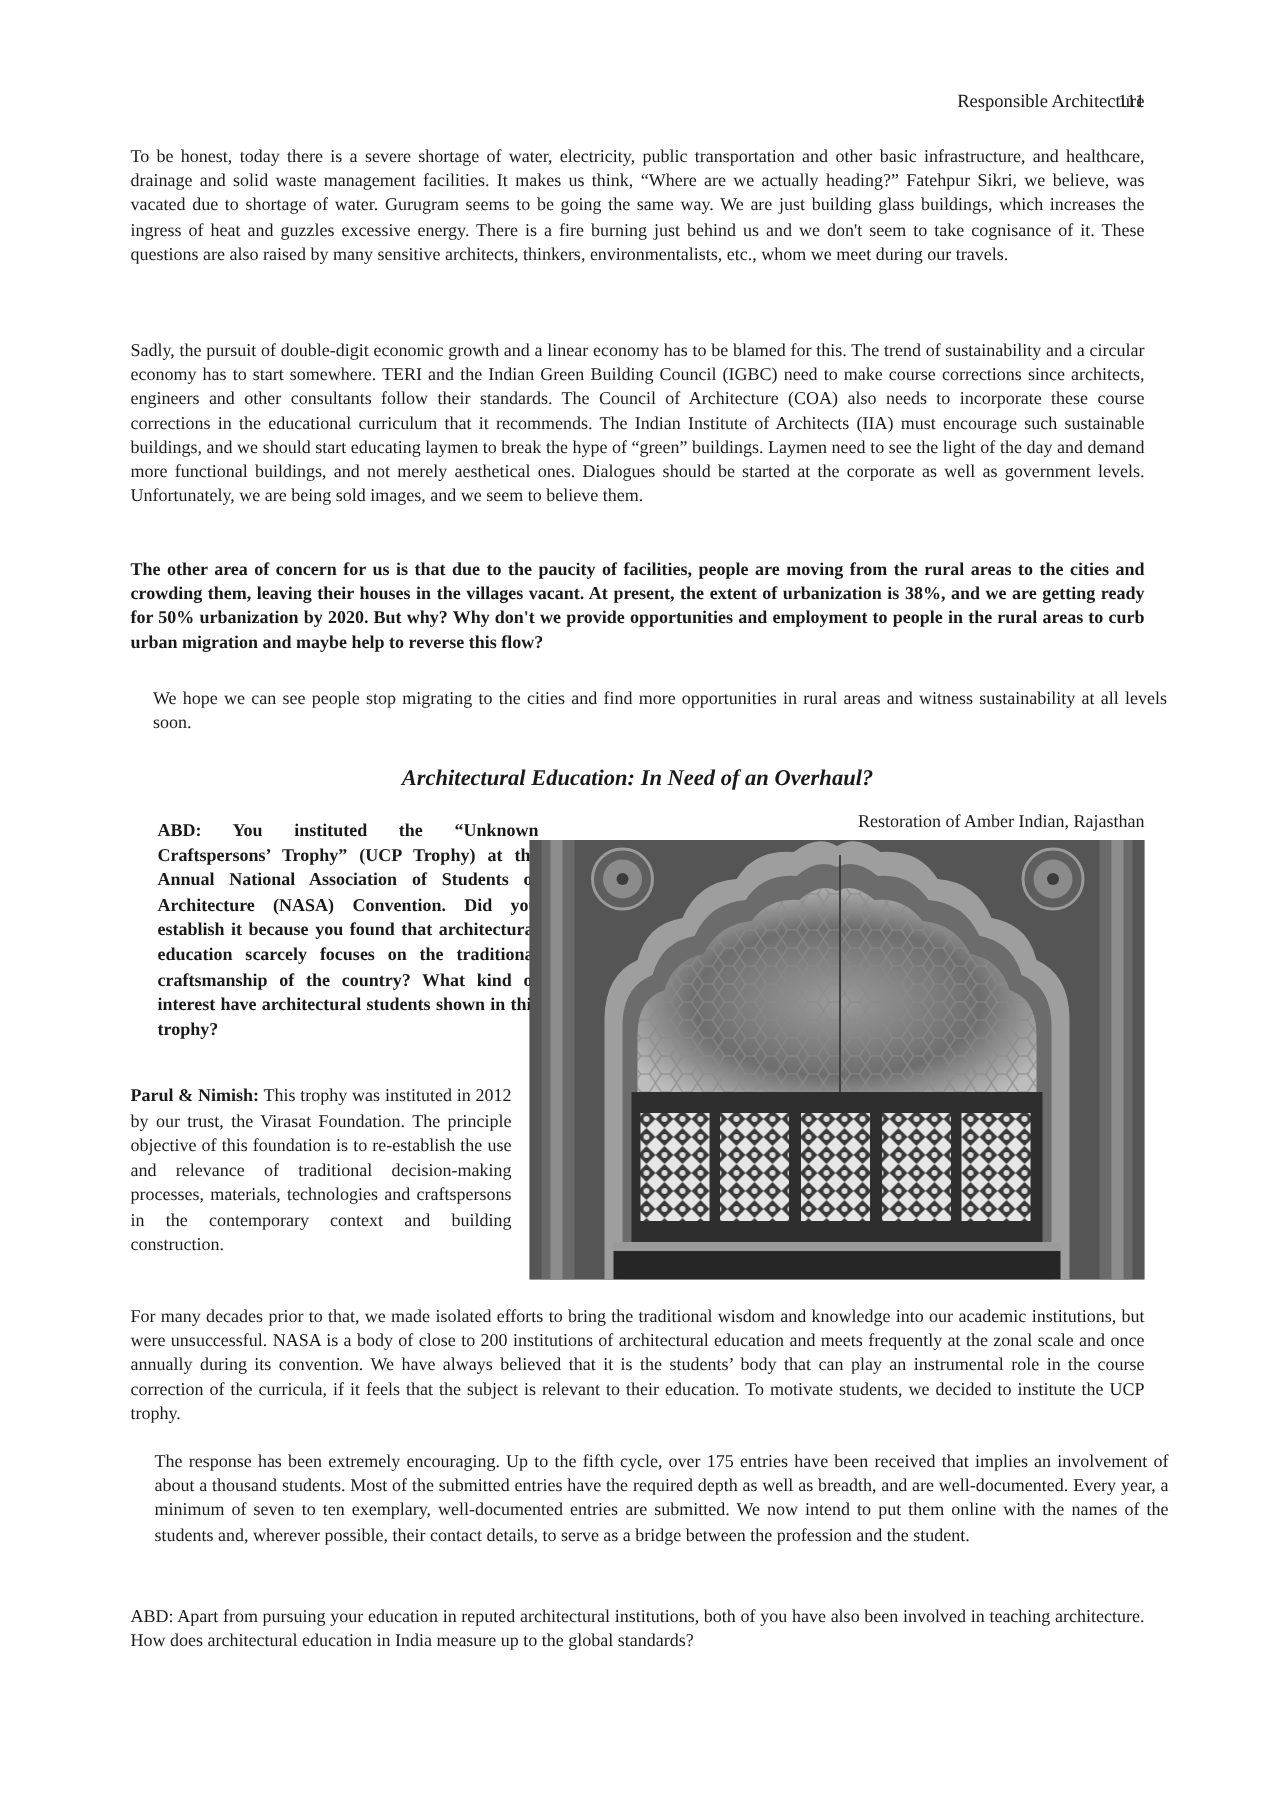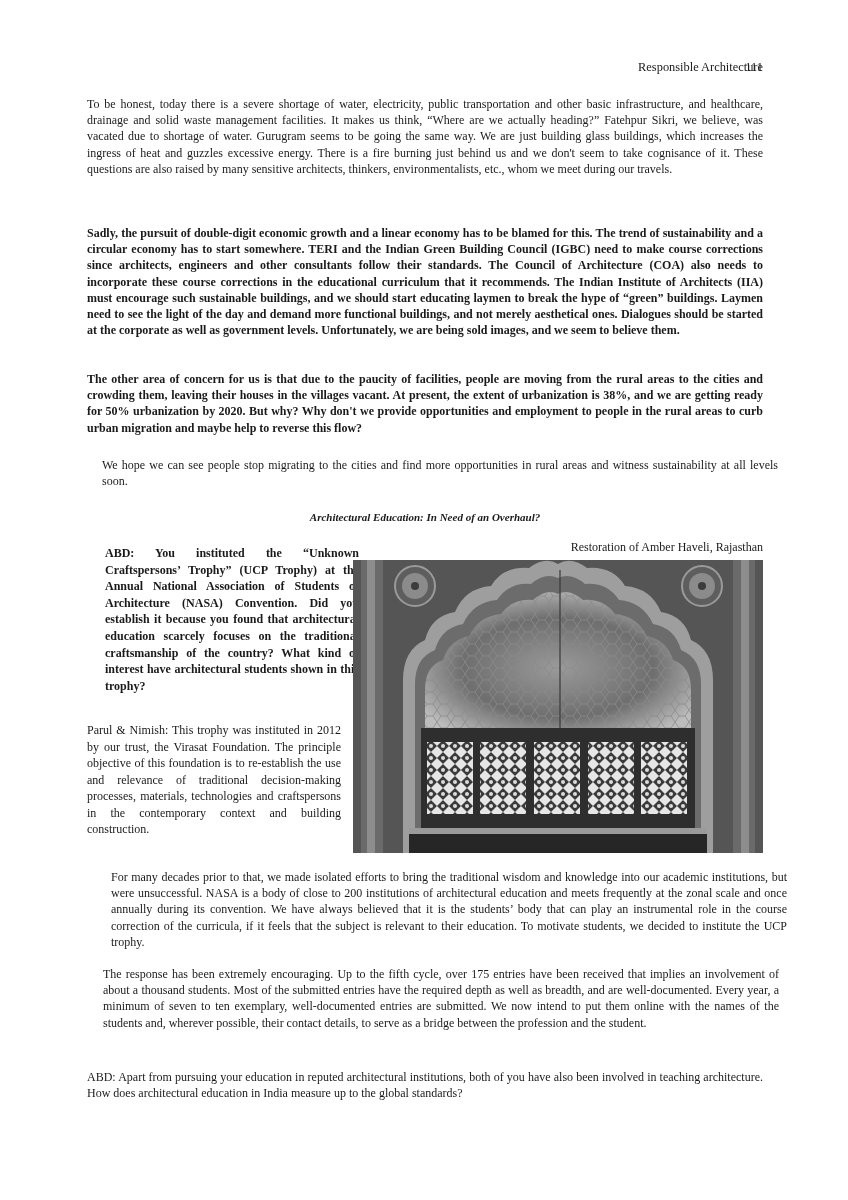--- a/index.html
+++ b/index.html
@@ -12,44 +12,44 @@
   .running-header {
     position: absolute; top: 60px; left: 0; width: 676px; height: 16px;
     font-size: 12.4px;
   }
   .running-title { position: absolute; left: 0; right: 0; text-align: right; top: 0; }
   .page-number { position: absolute; right: 0; top: 0; text-align: center; }
   p {
     margin: 0; font-size: 12px; line-height: 16.2px; text-align: justify;
   }
   .para1 { position: absolute; top: 96px; left: 0; width: 676px; }
-  .para2 { position: absolute; top: 225px; left: 0; width: 676px; font-weight: bold; }
+  .para2 { position: absolute; top: 225px; left: 0; width: 676px; }
   .para3 { position: absolute; top: 371px; left: 0; width: 676px; font-weight: bold; }
   .para4 { position: absolute; top: 457px; left: 15px; width: 676px; }
   .section-heading {
     position: absolute; top: 511px; left: 0; width: 676px;
-    text-align: center; font-style: italic; font-weight: bold; font-size: 11px;
+    text-align: center; font-style: italic; font-weight: bold; font-size: 15px;
   }
   .question1 {
     position: absolute; top: 545px; left: 18px; width: 254px; font-weight: bold;
     line-height: 16.6px;
   }
   .answer1 {
     position: absolute; top: 722px; left: 0; width: 254px;
     line-height: 16.5px;
   }
-  .speaker { font-weight: normal; }
+  .speaker { font-weight: bold; }
   .figure-caption {
     position: absolute; top: 540px; right: 0; font-size: 12px; text-align: right;
   }
   .figure {
     position: absolute; top: 560px; left: 266px; width: 410px; height: 293px;
     background: #4a4a4a; overflow: hidden;
   }
-  .para5 { position: absolute; top: 869px; left: 0; width: 676px; margin-left: 24px; }
+  .para5 { position: absolute; top: 869px; left: 0; width: 676px; }
   .para6 { position: absolute; top: 966px; left: 16px; width: 676px; }
   .question2 {
     position: absolute; top: 1069px; left: 0; width: 676px; font-weight: normal;
   }
 </style>
 </head>
 <body>
 
 <div class="page">
 
@@ -62,21 +62,21 @@
   <p class="para2">Sadly, the pursuit of double-digit economic growth and a linear economy has to be blamed for this. The trend of sustainability and a circular economy has to start somewhere. TERI and the Indian Green Building Council (IGBC) need to make course corrections since architects, engineers and other consultants follow their standards. The Council of Architecture (COA) also needs to incorporate these course corrections in the educational curriculum that it recommends. The Indian Institute of Architects (IIA) must encourage such sustainable buildings, and we should start educating laymen to break the hype of “green” buildings. Laymen need to see the light of the day and demand more functional buildings, and not merely aesthetical ones. Dialogues should be started at the corporate as well as government levels. Unfortunately, we are being sold images, and we seem to believe them.</p>
   <p class="para3">The other area of concern for us is that due to the paucity of facilities, people are moving from the rural areas to the cities and crowding them, leaving their houses in the villages vacant. At present, the extent of urbanization is 38%, and we are getting ready for 50% urbanization by 2020. But why? Why don't we provide opportunities and employment to people in the rural areas to curb urban migration and maybe help to reverse this flow?</p>
   <p class="para4">We hope we can see people stop migrating to the cities and find more opportunities in rural areas and witness sustainability at all levels soon.</p>
 
   <div class="section-heading">Architectural Education: In Need of an Overhaul?</div>
 
   <p class="question1">ABD: You instituted the “Unknown Craftspersons’ Trophy” (UCP Trophy) at the Annual National Association of Students of Architecture (NASA) Convention. Did you establish it because you found that architectural education scarcely focuses on the traditional craftsmanship of the country? What kind of interest have architectural students shown in this trophy?</p>
 
   <p class="answer1"><span class="speaker">Parul &amp; Nimish:</span><span> This trophy was instituted in 2012 by our trust, the Virasat Foundation. The principle objective of this foundation is to re-establish the use and relevance of traditional decision-making processes, materials, technologies and craftspersons in the contemporary context and building construction.</span></p>
 
-  <div class="figure-caption">Restoration of Amber Haveli, Rajasthan</div>
+  <div class="figure-caption">Restoration of Amber Indian, Rajasthan</div>
 
   <div class="figure" title="Black-and-white photo of a scalloped arch window with carved jali screens">
     <svg width="410" height="293" viewBox="0 0 410 293">
       <defs>
         <pattern id="hexnet" width="14" height="12" patternUnits="userSpaceOnUse">
           <path d="M0 6 L4 0 L10 0 L14 6 L10 12 L4 12 Z" fill="none" stroke="#8a8a8a" stroke-width="0.8"></path>
         </pattern>
         <pattern id="jali" width="12" height="12" patternUnits="userSpaceOnUse">
           <rect width="12" height="12" fill="#e6e6e6"></rect>
           <path d="M6 0 L12 6 L6 12 L0 6 Z" fill="#3a3a3a"></path>

